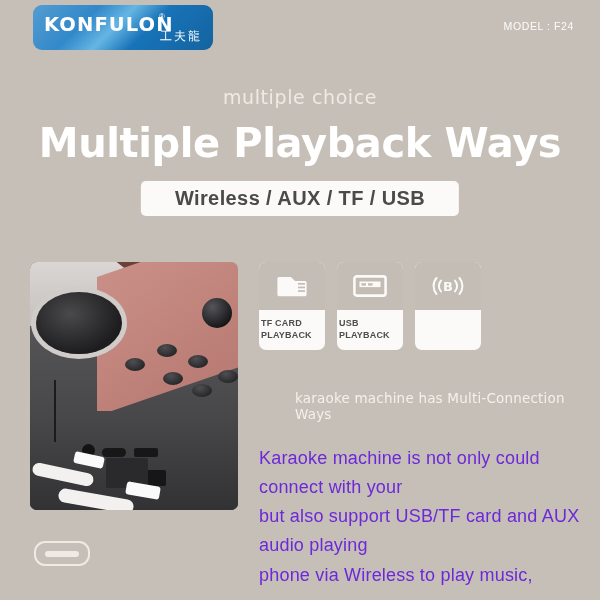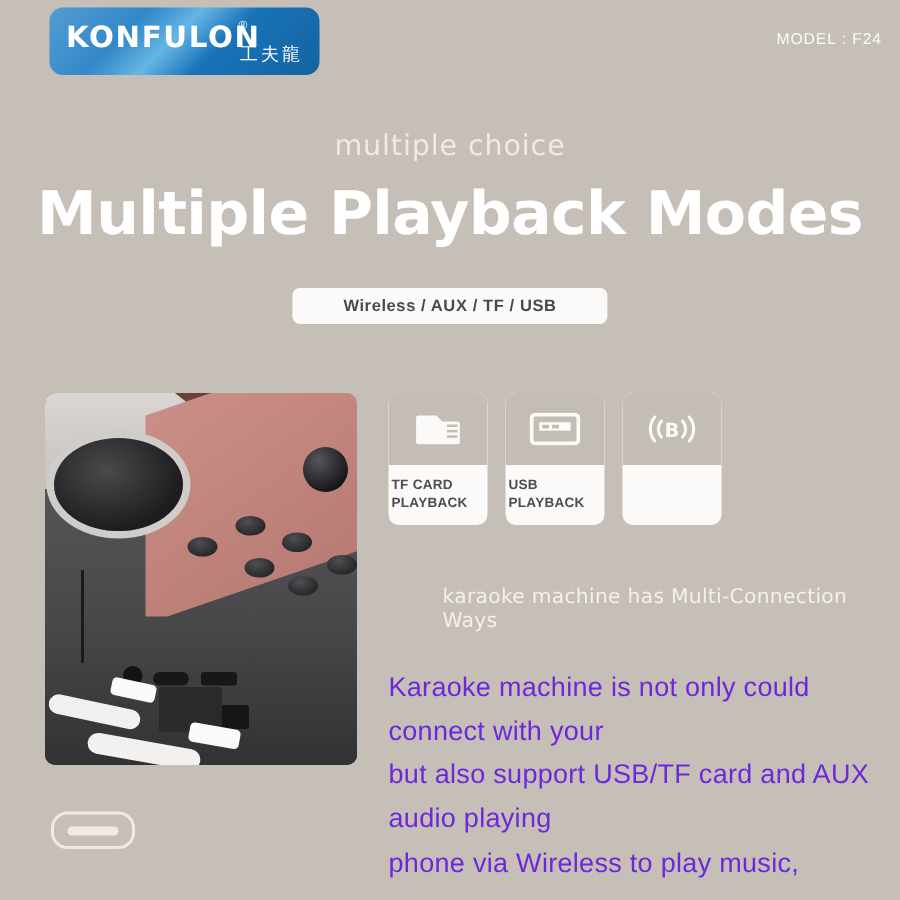--- a/index.html
+++ b/index.html
@@ -30,40 +30,40 @@
     font-family:"DejaVu Sans",sans-serif;
   }
   .brand-reg{
     position:absolute;left:126px;top:7px;color:#ffffff;font-size:8px;
   }
   .brand-cn{
     position:absolute;right:11px;bottom:5px;color:#ffffff;
     font-size:12px;letter-spacing:2px;font-family:"DejaVu Sans",sans-serif;margin-left:11px;
   }
   .model-label{
-    position:absolute;right:12px;top:20px;
+    position:absolute;right:26px;top:20px;
     color:#ffffff;font-size:10.5px;letter-spacing:.6px;opacity:.95;
   }
 
   
   .eyebrow{
     position:absolute;top:86px;left:0;width:100%;text-align:center;
     color:#efeae4;font-size:19px;letter-spacing:.6px;
     font-family:"DejaVu Sans",sans-serif;
   }
   .headline{
     position:absolute;top:120px;left:0;width:100%;text-align:center;
     color:#ffffff;font-size:40px;font-weight:bold;letter-spacing:-.4px;
     font-family:"DejaVu Sans",sans-serif;
   }
   .pill{
-    position:absolute;top:192px;left:50%;transform:translateX(-50%);
+    position:absolute;top:181px;left:50%;transform:translateX(-50%);
     background:#fbfaf8;border-radius:5px;
     padding:6px 34px;
-    color:#4a4a4a;font-size:11px;font-weight:bold;letter-spacing:.4px;
+    color:#4a4a4a;font-size:20px;font-weight:bold;letter-spacing:.4px;
     white-space:nowrap;
   }
 
   
   .photo{
     position:absolute;left:30px;top:262px;width:208px;height:248px;
     border-radius:7px;overflow:hidden;background:#6e6e70;
   }
   .ph-top{position:absolute;left:0;top:0;width:100%;height:34%;
     background:linear-gradient(180deg,#d9d6d3,#bdbab8);}
@@ -149,21 +149,21 @@
 
   <div class="brand-logo">
     <div class="sheen"></div>
     <div class="brand-word">KONFULON</div>
     <div class="brand-reg">®</div>
     <div class="brand-cn">工夫龍</div>
   </div>
   <div class="model-label">MODEL : F24</div>
 
   <div class="eyebrow">multiple choice</div>
-  <div class="headline">Multiple Playback Modes</div>
+  <div class="headline">Multiple Playback Ways</div>
   <div class="pill">Wireless / AUX / TF / USB</div>
 
   <div class="photo">
     <div class="ph-top"></div>
     <div class="ph-wedge"></div>
     <div class="ph-body"></div>
     <div class="ph-panel"></div>
     <div class="ph-pad"></div>
     <div class="ph-knob"></div>
     <div class="ph-btn" style="left:95px;top:96px"></div>

